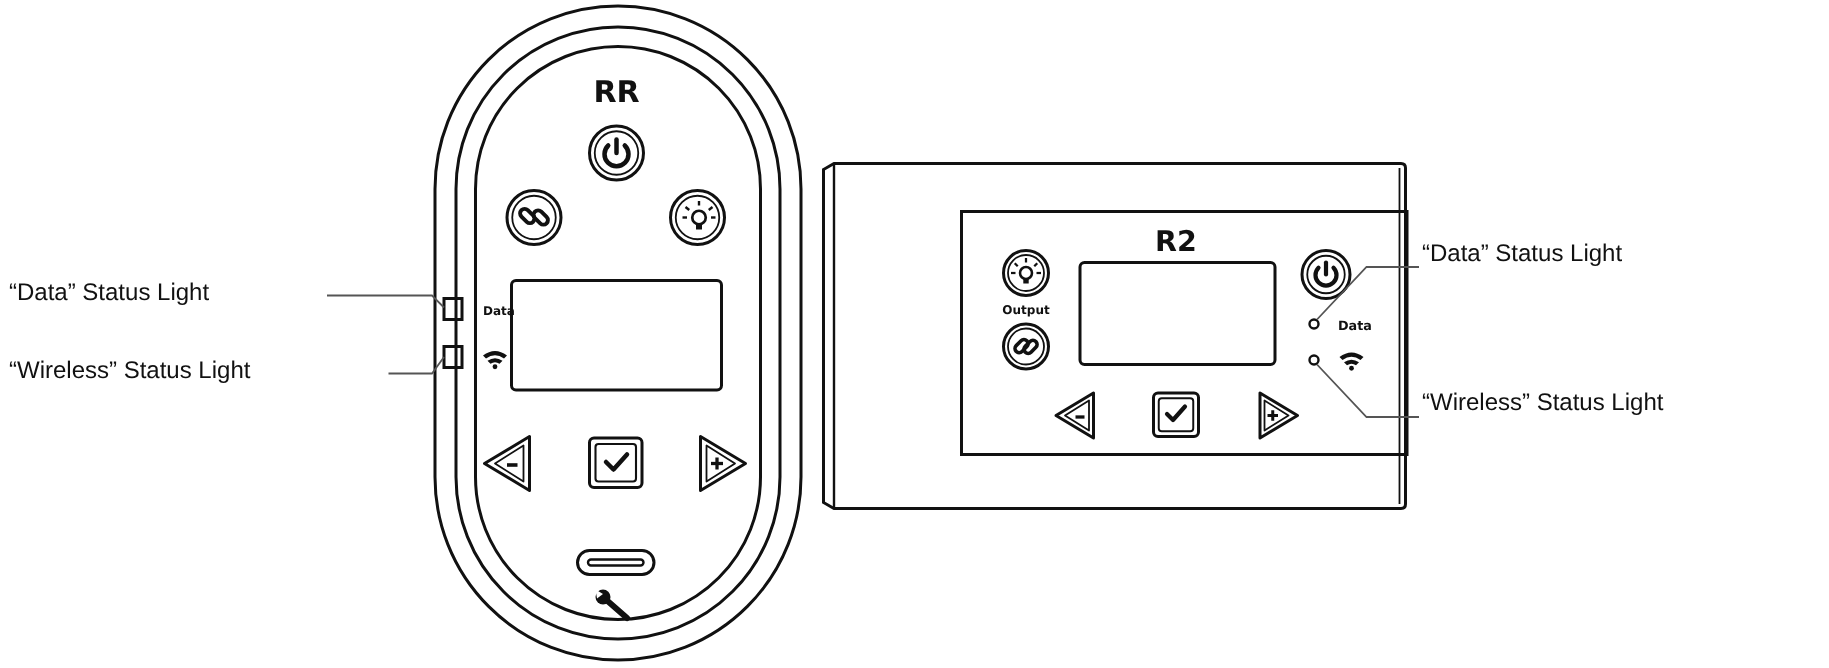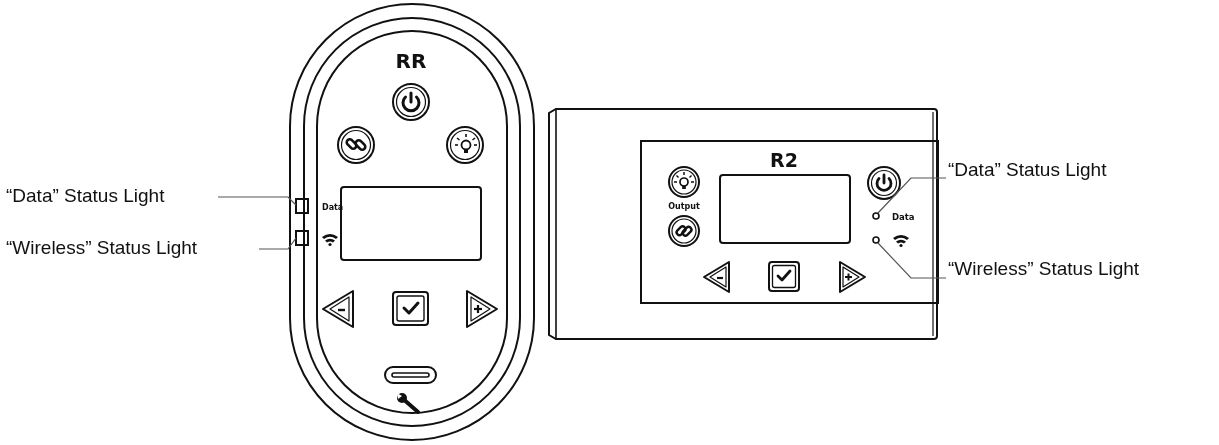--- a/index.html
+++ b/index.html
@@ -1,18 +1,18 @@
 <!DOCTYPE html>
 <html><head>
 <meta charset="utf-8">
 <style>
   html, body { margin: 0; padding: 0; background: #ffffff; }
   body { width: 1219px; height: 445px; position: relative; overflow: hidden;
          font-family: "Liberation Sans", sans-serif; color: #111; }
-  .callout { position: absolute; font-size: 19px; line-height: 24px; white-space: nowrap; color: #111; }
+  .callout { position: absolute; font-size: 16px; line-height: 24px; white-space: nowrap; color: #111; }
   svg.diagram { position: absolute; left: 0; top: 0; }
   .stroke { fill: none; stroke: #111; }
   .label-cond { font-family: "DejaVu Sans", sans-serif; font-weight: bold; fill: #111; }
 </style>
 </head>
 <body>
 
 <div class="callout" style="left:6px; top:184px;">“Data” Status Light</div>
 <div class="callout" style="left:6px; top:236px;">“Wireless” Status Light</div>
 <div class="callout" style="left:948px; top:158px;">“Data” Status Light</div>

